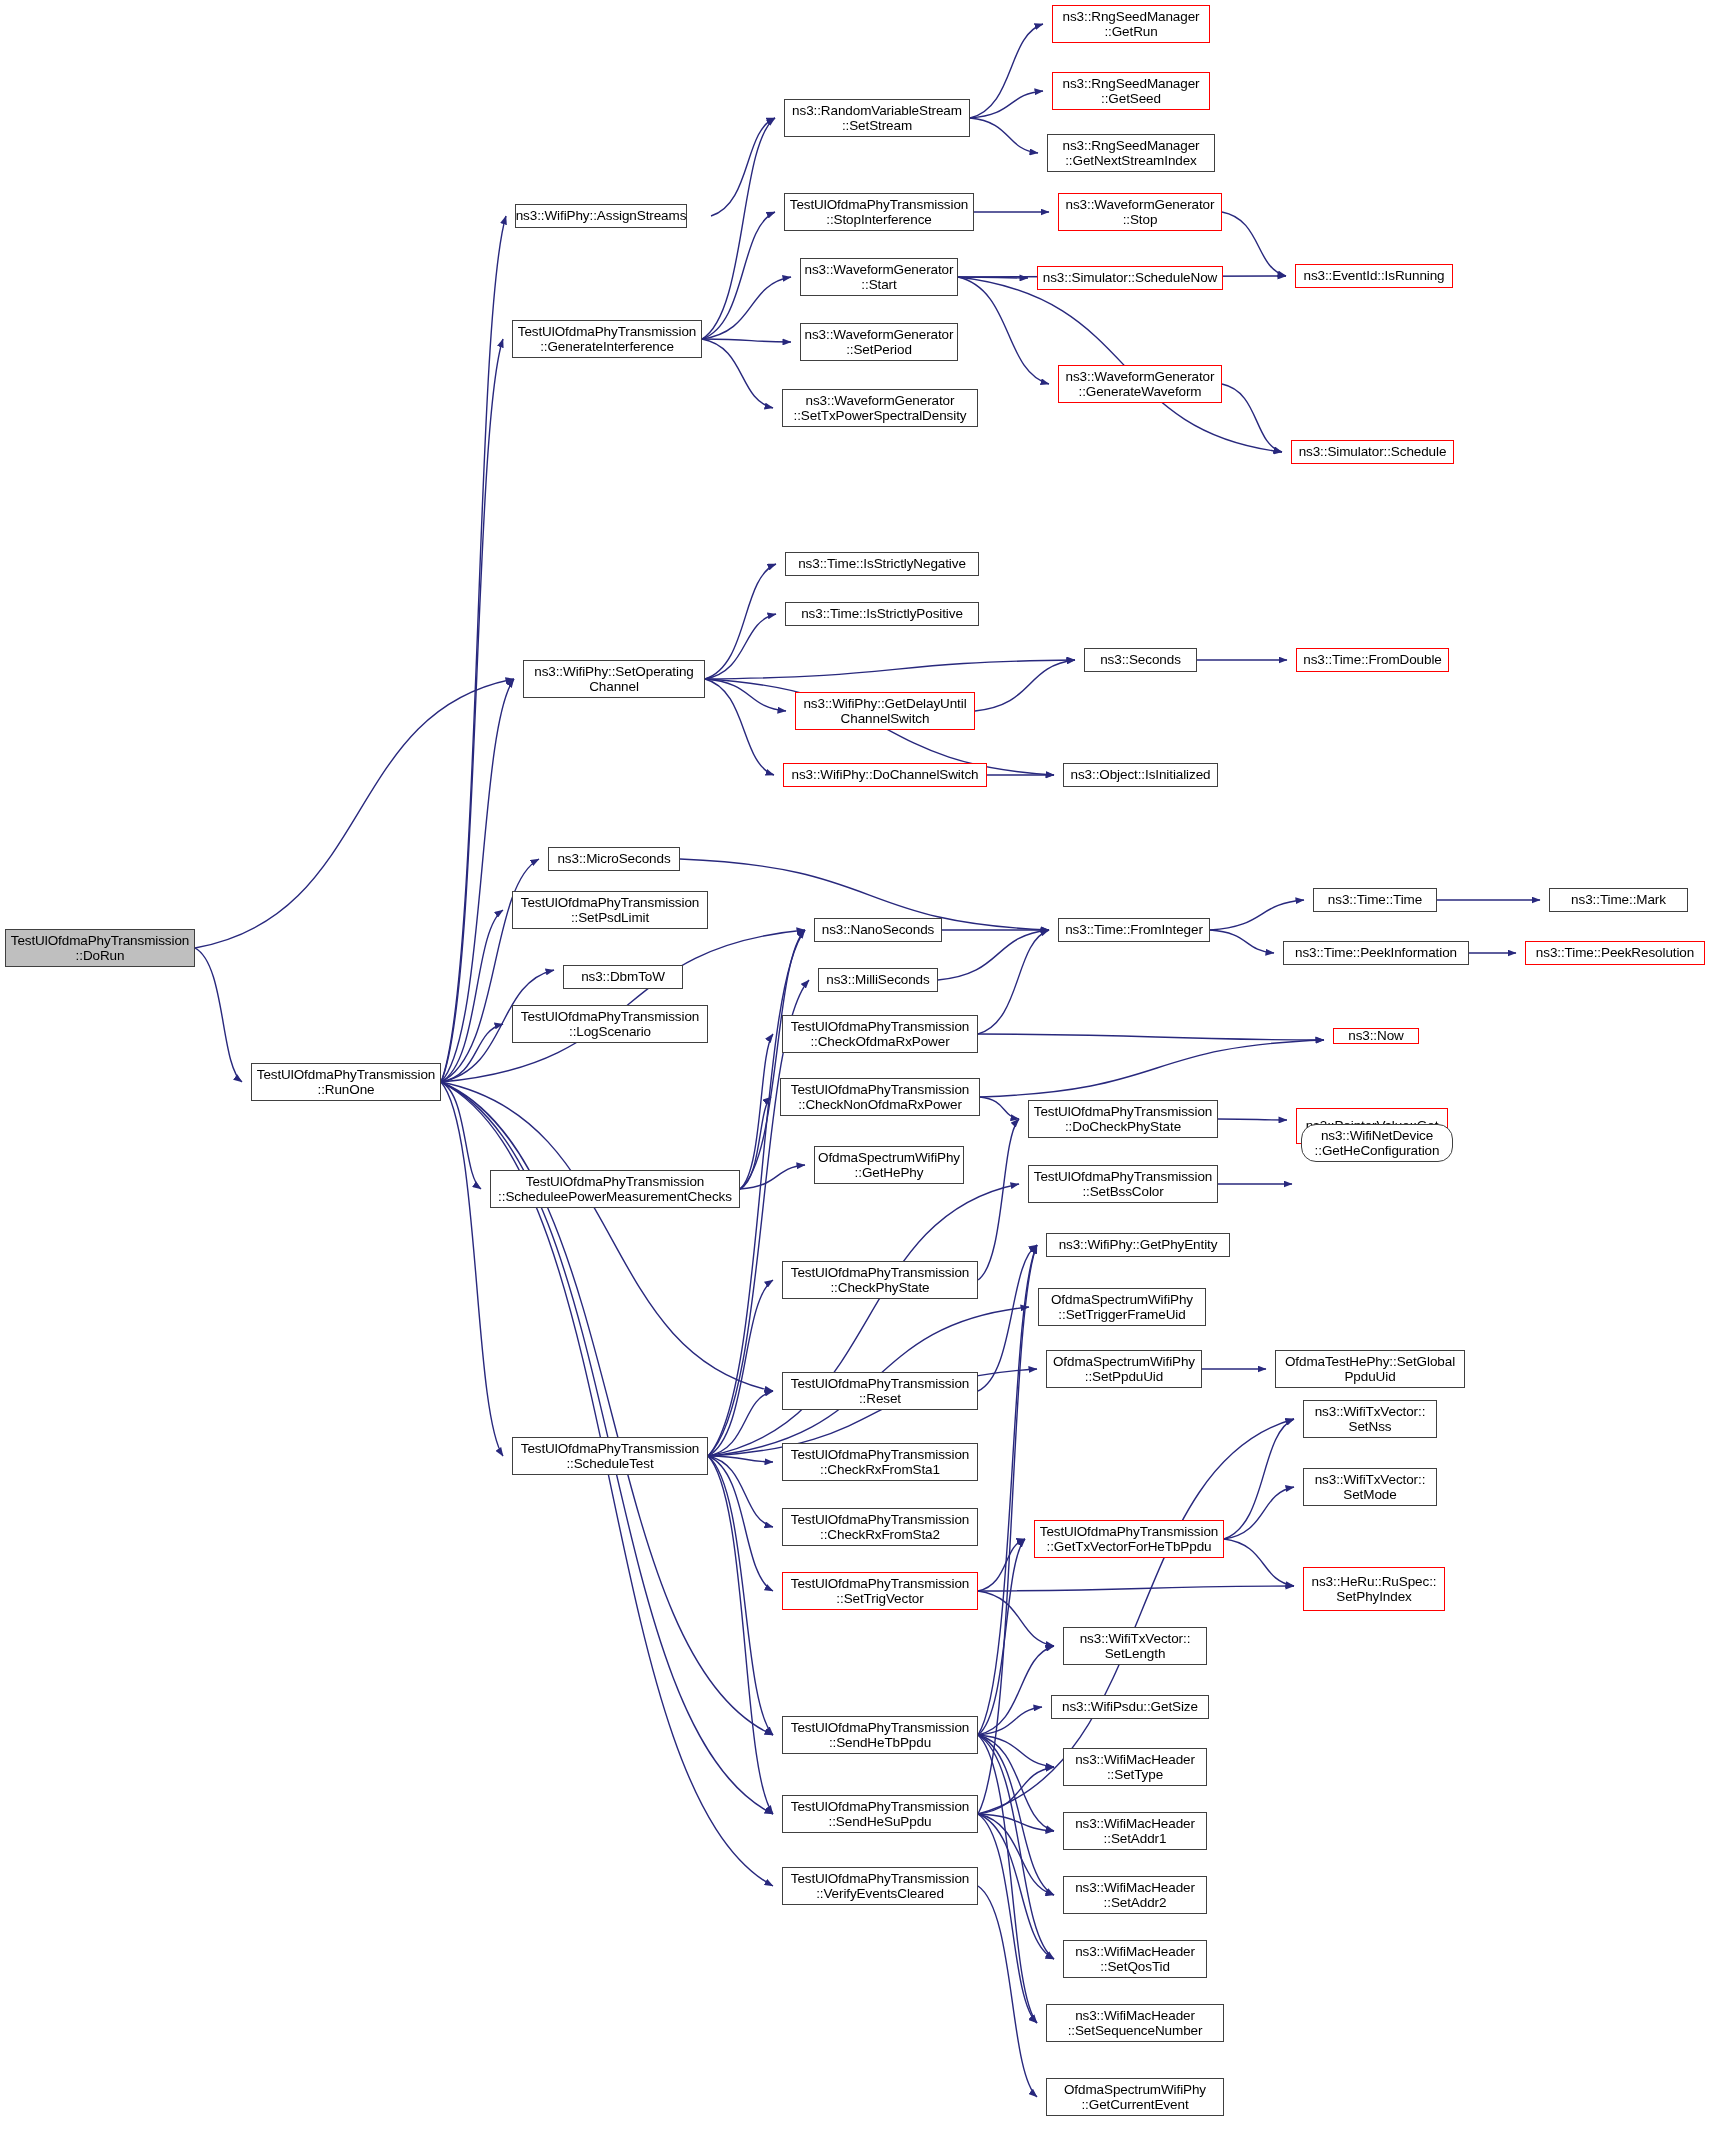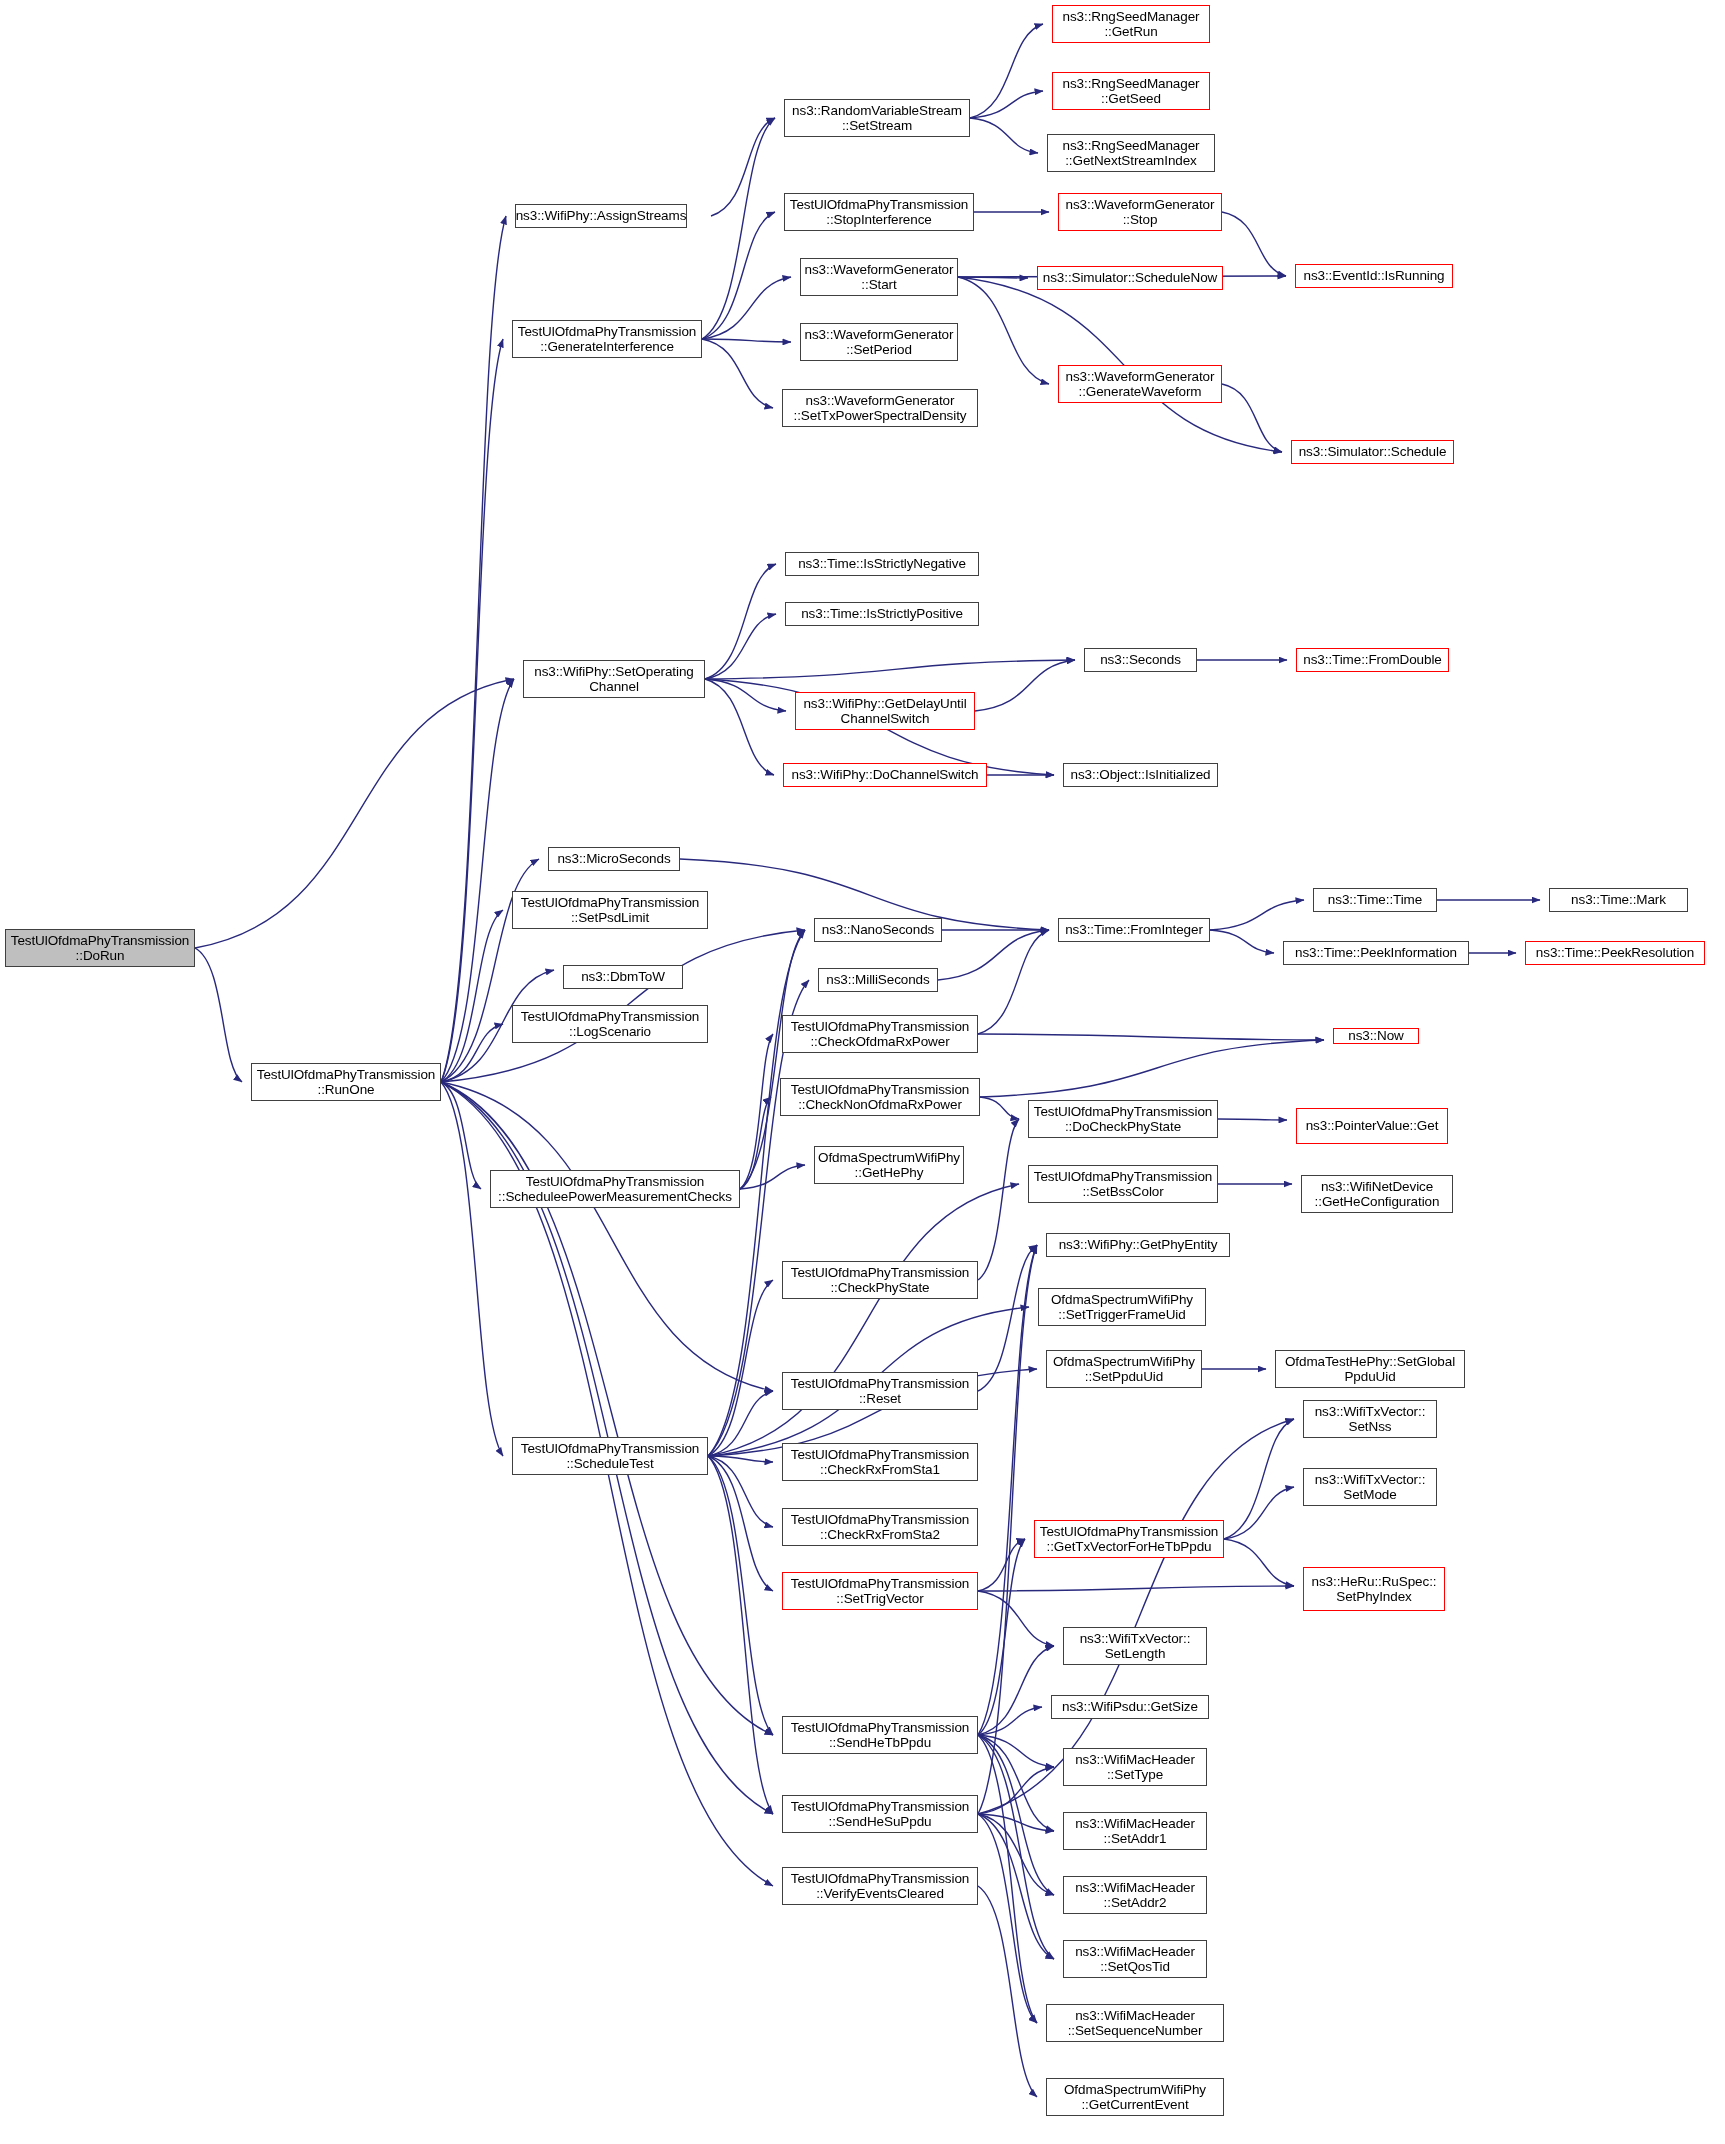--- a/index.html
+++ b/index.html
@@ -217,21 +217,21 @@
 ::CheckNonOfdmaRxPower</div>
       <div class="node" style="left: 1028px; top: 1100px; width: 190px; height: 38px;">TestUlOfdmaPhyTransmission
 ::DoCheckPhyState</div>
       <div class="node red" style="left: 1296px; top: 1108px; width: 152px; height: 36px;">ns3::PointerValue::Get</div>
       <div class="node" style="left: 490px; top: 1170px; width: 250px; height: 38px;">TestUlOfdmaPhyTransmission
 ::ScheduleePowerMeasurementChecks</div>
       <div class="node" style="left: 814px; top: 1146px; width: 150px; height: 38px;">OfdmaSpectrumWifiPhy
 ::GetHePhy</div>
       <div class="node" style="left: 1028px; top: 1165px; width: 190px; height: 38px;">TestUlOfdmaPhyTransmission
 ::SetBssColor</div>
-      <div class="node" style="left: 1301px; top: 1175px; width: 152px; height: 38px;">ns3::WifiNetDevice
+      <div class="node" style="left: 1301px; top: 1124px; width: 152px; height: 38px; border-radius: 15px;">ns3::WifiNetDevice
 ::GetHeConfiguration</div>
       <div class="node" style="left: 1046px; top: 1233px; width: 184px; height: 24px;">ns3::WifiPhy::GetPhyEntity</div>
       <div class="node" style="left: 782px; top: 1261px; width: 196px; height: 38px;">TestUlOfdmaPhyTransmission
 ::CheckPhyState</div>
       <div class="node" style="left: 1038px; top: 1288px; width: 168px; height: 38px;">OfdmaSpectrumWifiPhy
 ::SetTriggerFrameUid</div>
       <div class="node" style="left: 1046px; top: 1350px; width: 156px; height: 38px;">OfdmaSpectrumWifiPhy
 ::SetPpduUid</div>
       <div class="node" style="left: 1275px; top: 1350px; width: 190px; height: 38px;">OfdmaTestHePhy::SetGlobal
 PpduUid</div>

